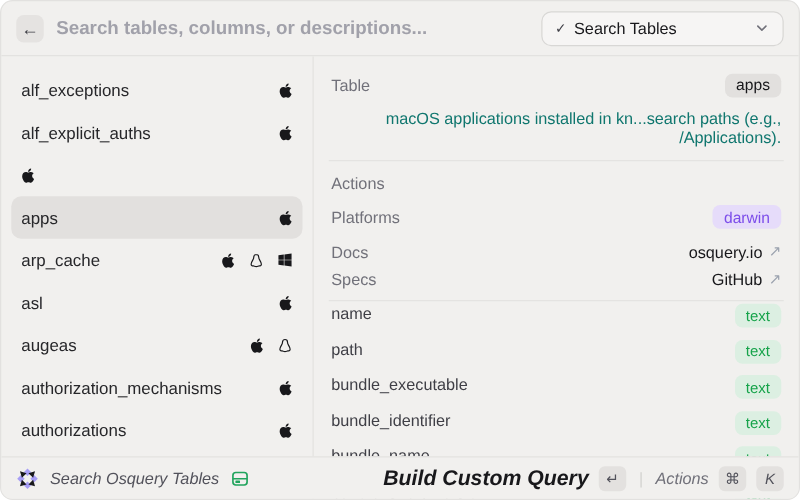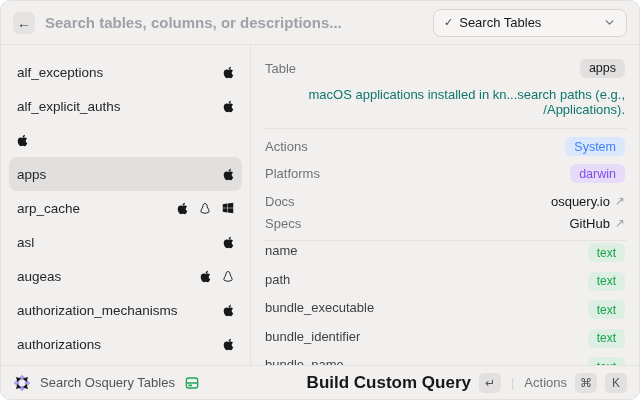--- a/index.html
+++ b/index.html
@@ -67,21 +67,21 @@
   .ext-arrow { color:#9ca3af; font-size:12px; }
   .links-block { padding-bottom:6px; }
   .col-row { height:28.5px; display:flex; align-items:flex-start; justify-content:space-between; }
   .col-name { font-size:13px; color:#3f3f46; }
   .badge-type { background:#dcefe2; color:#16a34a; font-size:12px; }
   .cols-block { padding-top:2px; }
   
   .footer {
     position:absolute; left:0; right:0; bottom:0; height:34px;
     background:#f1f0ee; border-top:1px solid #e3e2e0;
-    display:flex; align-items:center; padding:0 12px; gap:8px;
+    display:flex; align-items:center; padding:0 12px; gap:8px;font-style:italic;
   }
   .footer-left { display:flex; align-items:center; gap:9px; flex:1; }
   .app-name { font-size:13px; color:#52525b; }
   .footer-right { display:flex; align-items:center; gap:8px; }
   .primary-action { font-size:17px; font-weight:bold; color:#18181b; cursor:pointer; }
   .key-badge {
     background:#e3e1df; border-radius:5px; min-width:22px; height:20px;
     display:flex; align-items:center; justify-content:center;
     font-size:12px; color:#52525b; padding:0 5px;
   }
@@ -223,21 +223,20 @@
     <div class="details">
       <div class="meta-row row-table">
         <span class="label">Table</span>
         <span class="badge badge-table">apps</span>
       </div>
       <div class="desc-row">macOS applications installed in kn...search paths (e.g., /Applications).</div>
       <div class="divider"></div>
 
       <div class="meta-row row-cat">
         <span class="label">Actions</span>
-        <span class="badge badge-category">System</span>
       </div>
       <div class="meta-row row-plat">
         <span class="label">Platforms</span>
         <span class="badge badge-platform">darwin</span>
       </div>
 
       <div class="links-block">
         <div class="meta-row row-link">
           <span class="label">Docs</span>
           <span class="link-value">

